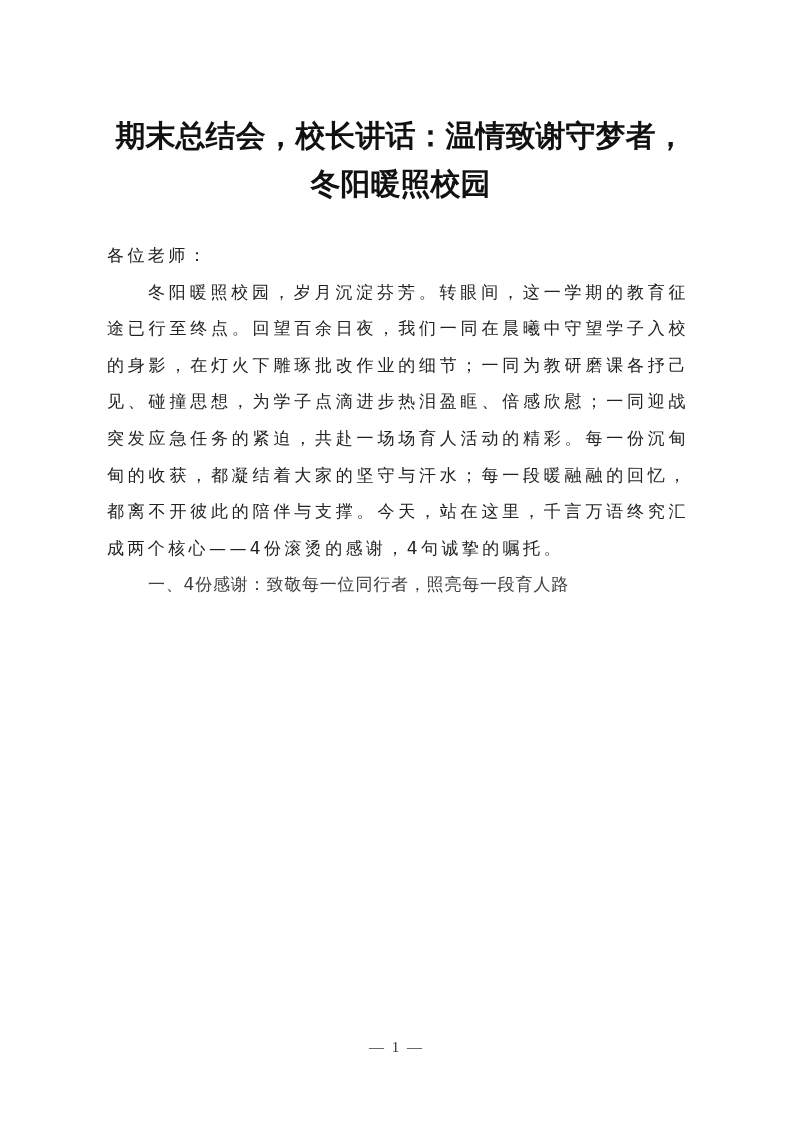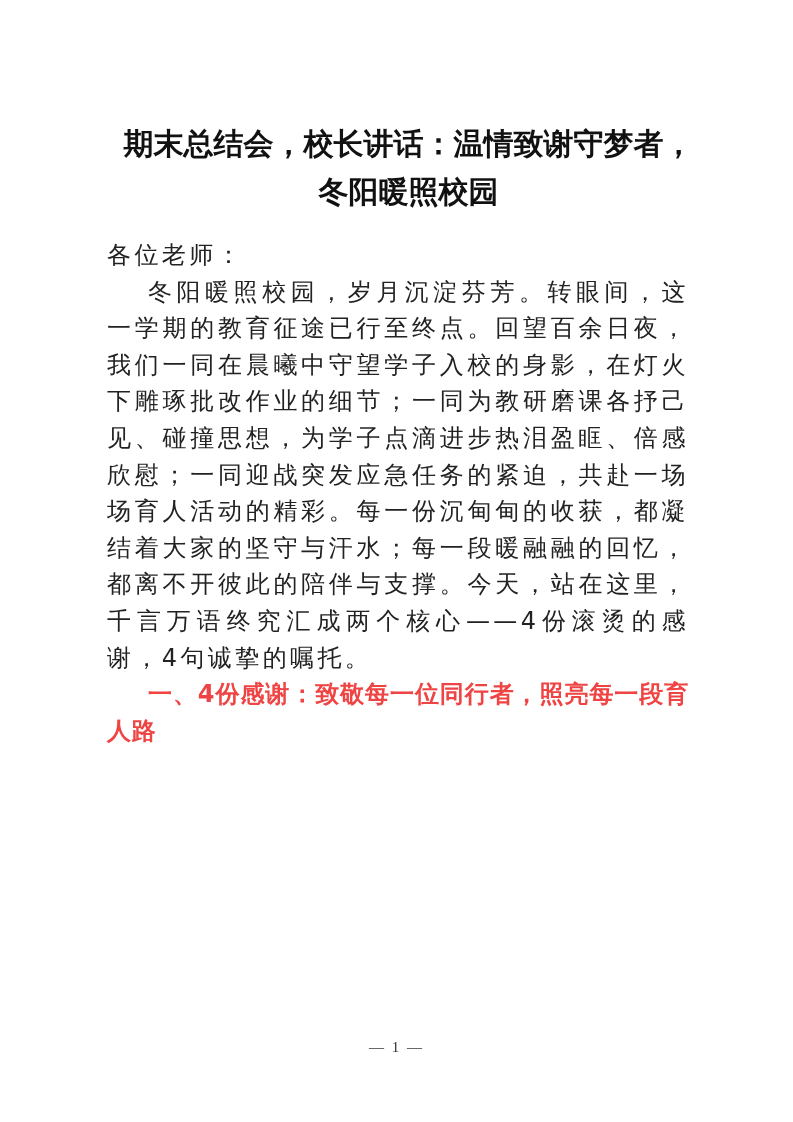--- a/index.html
+++ b/index.html
@@ -6,33 +6,33 @@
   body { width: 793px; height: 1122px; position: relative; overflow: hidden; }
   .page {
     position: absolute; left: 0; top: 0; width: 793px; height: 1122px;
     background: #ffffff; color: #1a1a1a;
   }
   .title {
     position: absolute; left: 80px; width: 633px; top: 108px;
     text-align: center;
     font-family: "DejaVu Serif", "Liberation Serif", serif;
     font-weight: bold; font-size: 30px; line-height: 48px; color: #111;
-    margin: 12px; letter-spacing: 0px;
+    margin: 4px; letter-spacing: 0px;
   }
   .body-text {
     position: absolute; left: 107px; width: 582px; top: 237px;
     font-family: "DejaVu Sans", "Liberation Sans", sans-serif;
-    font-size: 24px; line-height: 36.6px; color: #222;
+    font-size: 17px; line-height: 36.6px; color: #222;
     text-align: justify; text-justify: inter-character;
     letter-spacing: 3.4px;
   }
   .body-text p { margin: 0; }
   .indent { text-indent: 41px; }
   .heading {
-    font-weight: bold; letter-spacing: 0.8px; color: #ef4444;
+    font-weight: normal; letter-spacing: 0.8px; color: #404040;
     font-family: "DejaVu Sans", "Liberation Sans", sans-serif;
   }
   .page-num {
     position: absolute; left: 0; width: 793px; top: 1039px;
     text-align: center;
     font-family: "Liberation Serif", "DejaVu Serif", serif;
     font-size: 15px; color: #333; letter-spacing: 2px;
   }
 </style>
 </head>

